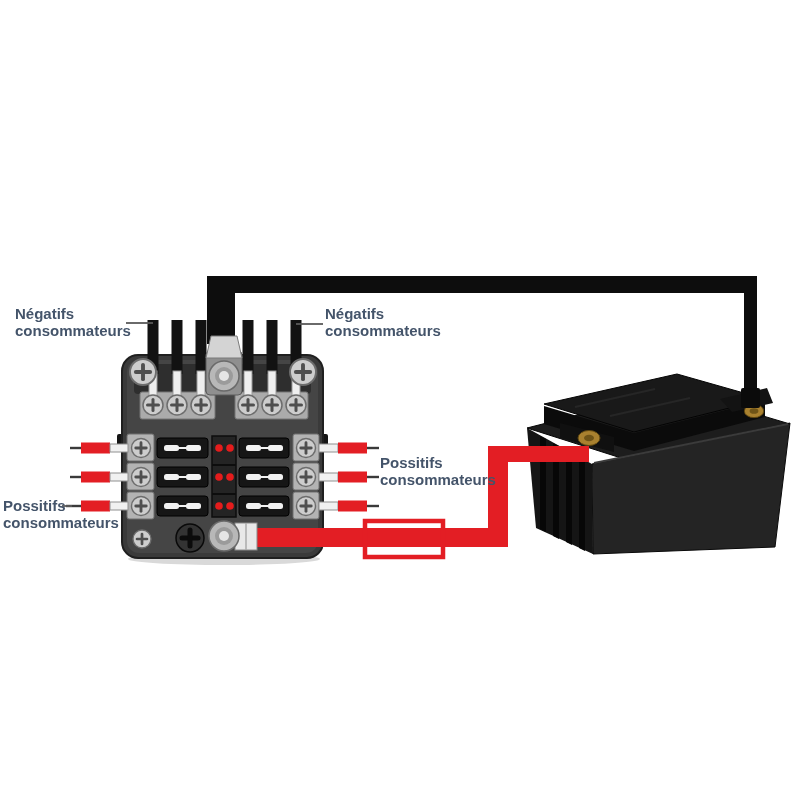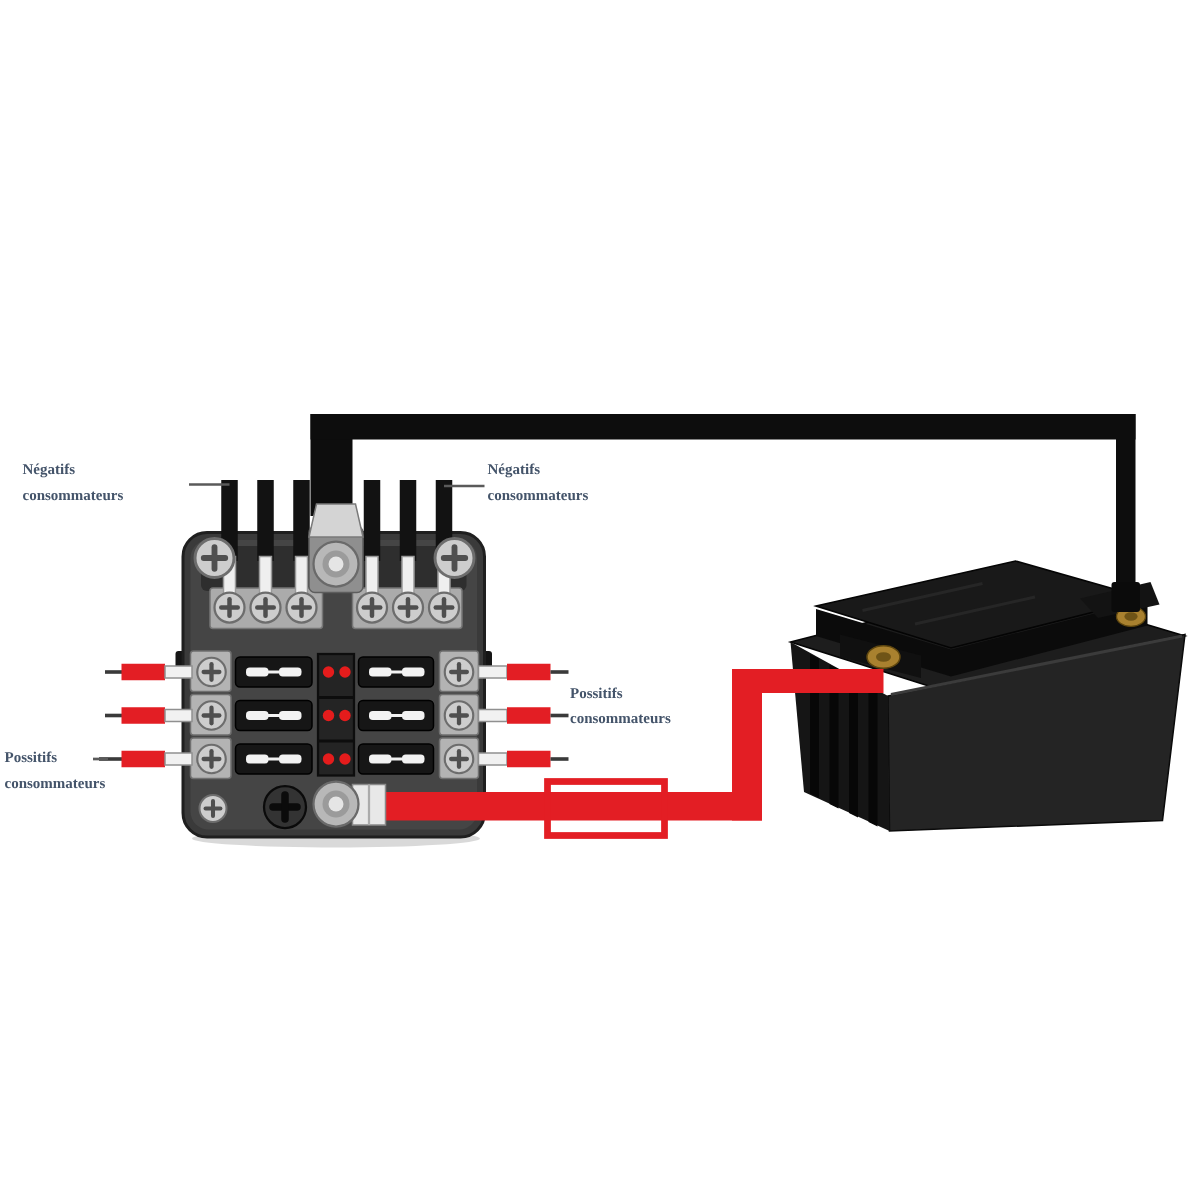--- a/index.html
+++ b/index.html
@@ -9,22 +9,22 @@
     --bg:#FFFFFF;
   }
   html,body{margin:0;padding:0;background:var(--bg);}
   .stage{
     position:relative;width:800px;height:800px;background:var(--bg);
     overflow:hidden;font-family:"Liberation Sans",sans-serif;
   }
   .stage svg{position:absolute;left:0;top:0;}
   .lbl{
     position:absolute;
-    font-family:Liberation Serif, serif;
-    font-weight:bold;font-size:10px;line-height:17px;
+    font-family:Liberation Sans, sans-serif;
+    font-weight:bold;font-size:15px;line-height:17px;
     color:var(--label);white-space:nowrap;
   }
   .lbl-neg-left{left:15px;top:305px;}
   .lbl-neg-right{left:325px;top:305px;}
   .lbl-pos-left{left:3px;top:497px;}
   .lbl-pos-right{left:380px;top:454px;}
 </style>
 </head>
 <body>
 

